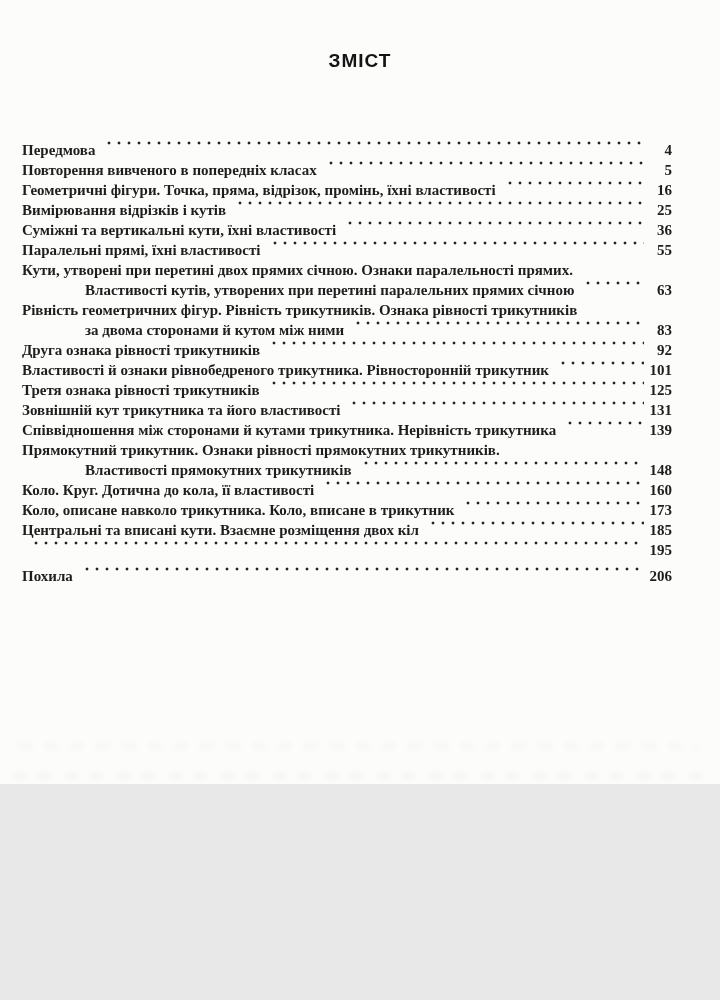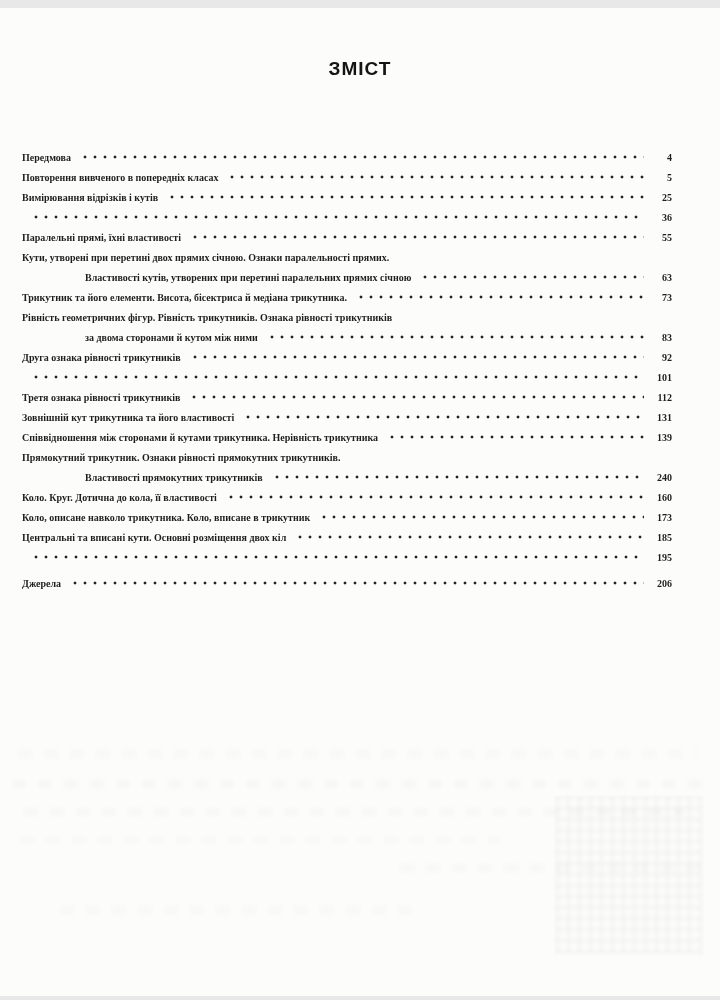--- a/index.html
+++ b/index.html
@@ -3,22 +3,22 @@
 <meta charset="utf-8">
 <style>
   html, body {
     margin: 0;
     padding: 0;
     background: #e8e8e8;
   }
   .page {
     position: relative;
     width: 720px;
-    height: 988px;
-    margin: 8px auto;
+    height: 784px;
+    margin: 0 auto;
     background: #fcfcfb;
     overflow: hidden;
     font-family: "Liberation Serif", "DejaVu Serif", serif;
     color: #1e1e1e;
   }
   .title {
     margin: 0;
     padding-top: 50px;
     text-align: center;
     font-family: "Liberation Sans", "DejaVu Sans", sans-serif;
@@ -27,23 +27,23 @@
     letter-spacing: 1px;
     color: #141414;
   }
   .toc {
     margin: 68px 48px 0 22px; 
   }
   .entry { }
   .entry.gap { margin-top: 6px; }
   .line {
     display: flex;
-    align-items: center;
+    align-items: flex-start;
     line-height: 20px;
-    font-size: 10px;
+    font-size: 15px;
     font-weight: 700;
     white-space: nowrap;
   }
   .line.indent { padding-left: 63px; }
   .t { flex: 0 0 auto; }
   .leader {
     flex: 1 1 auto;
     height: 6px;
     margin: 0 2px 3px 9px;
     background-image: radial-gradient(circle, #222222 1.25px, rgba(0,0,0,0) 1.7px);
@@ -88,27 +88,35 @@
       </div>
       <div class="entry">
         <div class="line">
           <span class="t">Повторення вивченого в попередніх класах</span>
           <span class="leader"></span>
           <span class="pg">5</span>
         </div>
       </div>
       <div class="entry">
         <div class="line">
+          <span class="t">Геометричні фігури. Точка, пряма, відрізок, промінь, їхні властивості</span>
+          <span class="leader"></span>
+          <span class="pg">16</span>
+        </div>
+      </div>
+      <div class="entry">
+        <div class="line">
           <span class="t">Вимірювання відрізків і кутів</span>
           <span class="leader"></span>
           <span class="pg">25</span>
         </div>
       </div>
       <div class="entry">
         <div class="line">
+          <span class="t">Суміжні та вертикальні кути, їхні властивості</span>
           <span class="leader"></span>
           <span class="pg">36</span>
         </div>
       </div>
       <div class="entry">
         <div class="line">
           <span class="t">Паралельні прямі, їхні властивості</span>
           <span class="leader"></span>
           <span class="pg">55</span>
         </div>
@@ -118,53 +126,47 @@
           <span class="t">Кути, утворені при перетині двох прямих січною. Ознаки паралельності прямих.</span>
         </div>
         <div class="line indent">
           <span class="t">Властивості кутів, утворених при перетині паралельних прямих січною</span>
           <span class="leader"></span>
           <span class="pg">63</span>
         </div>
       </div>
       <div class="entry">
         <div class="line">
-          <span class="t">Трикутник та його елементи. Висота, бісектриса й медіана трикутника.</span>
-          <span class="leader"></span>
-          <span class="pg">73</span>
-        </div>
-      </div>
-      <div class="entry">
-        <div class="line">
           <span class="t">Рівність геометричних фігур. Рівність трикутників. Ознака рівності трикутників</span>
         </div>
         <div class="line indent">
           <span class="t">за двома сторонами й кутом між ними</span>
           <span class="leader"></span>
           <span class="pg">83</span>
         </div>
       </div>
       <div class="entry">
         <div class="line">
           <span class="t">Друга ознака рівності трикутників</span>
           <span class="leader"></span>
           <span class="pg">92</span>
         </div>
       </div>
       <div class="entry">
         <div class="line">
+          <span class="t">Властивості й ознаки рівнобедреного трикутника. Рівносторонній трикутник</span>
           <span class="leader"></span>
           <span class="pg">101</span>
         </div>
       </div>
       <div class="entry">
         <div class="line">
           <span class="t">Третя ознака рівності трикутників</span>
           <span class="leader"></span>
-          <span class="pg">112</span>
+          <span class="pg">125</span>
         </div>
       </div>
       <div class="entry">
         <div class="line">
           <span class="t">Зовнішній кут трикутника та його властивості</span>
           <span class="leader"></span>
           <span class="pg">131</span>
         </div>
       </div>
       <div class="entry">
@@ -174,53 +176,53 @@
           <span class="pg">139</span>
         </div>
       </div>
       <div class="entry">
         <div class="line">
           <span class="t">Прямокутний трикутник. Ознаки рівності прямокутних трикутників.</span>
         </div>
         <div class="line indent">
           <span class="t">Властивості прямокутних трикутників</span>
           <span class="leader"></span>
-          <span class="pg">240</span>
+          <span class="pg">148</span>
         </div>
       </div>
       <div class="entry">
         <div class="line">
           <span class="t">Коло. Круг. Дотична до кола, її властивості</span>
           <span class="leader"></span>
           <span class="pg">160</span>
         </div>
       </div>
       <div class="entry">
         <div class="line">
           <span class="t">Коло, описане навколо трикутника. Коло, вписане в трикутник</span>
           <span class="leader"></span>
           <span class="pg">173</span>
         </div>
       </div>
       <div class="entry">
         <div class="line">
-          <span class="t">Центральні та вписані кути. Основні розміщення двох кіл</span>
+          <span class="t">Центральні та вписані кути. Взаємне розміщення двох кіл</span>
           <span class="leader"></span>
           <span class="pg">185</span>
         </div>
       </div>
       <div class="entry">
         <div class="line">
           <span class="leader"></span>
           <span class="pg">195</span>
         </div>
       </div>
       <div class="entry gap">
         <div class="line">
-          <span class="t">Джерела</span>
+          <span class="t">Похила</span>
           <span class="leader"></span>
           <span class="pg">206</span>
         </div>
       </div>
     </div>
 
   <div class="ghost ghost-bar" style="left:18px;  top:742px; width:680px; opacity:0.045;"></div>
   <div class="ghost ghost-bar" style="left:12px;  top:772px; width:700px; opacity:0.055;"></div>
   <div class="ghost ghost-bar" style="left:24px;  top:800px; width:660px; opacity:0.05;"></div>
   <div class="ghost ghost-bar" style="left:20px;  top:828px; width:480px; opacity:0.045;"></div>

